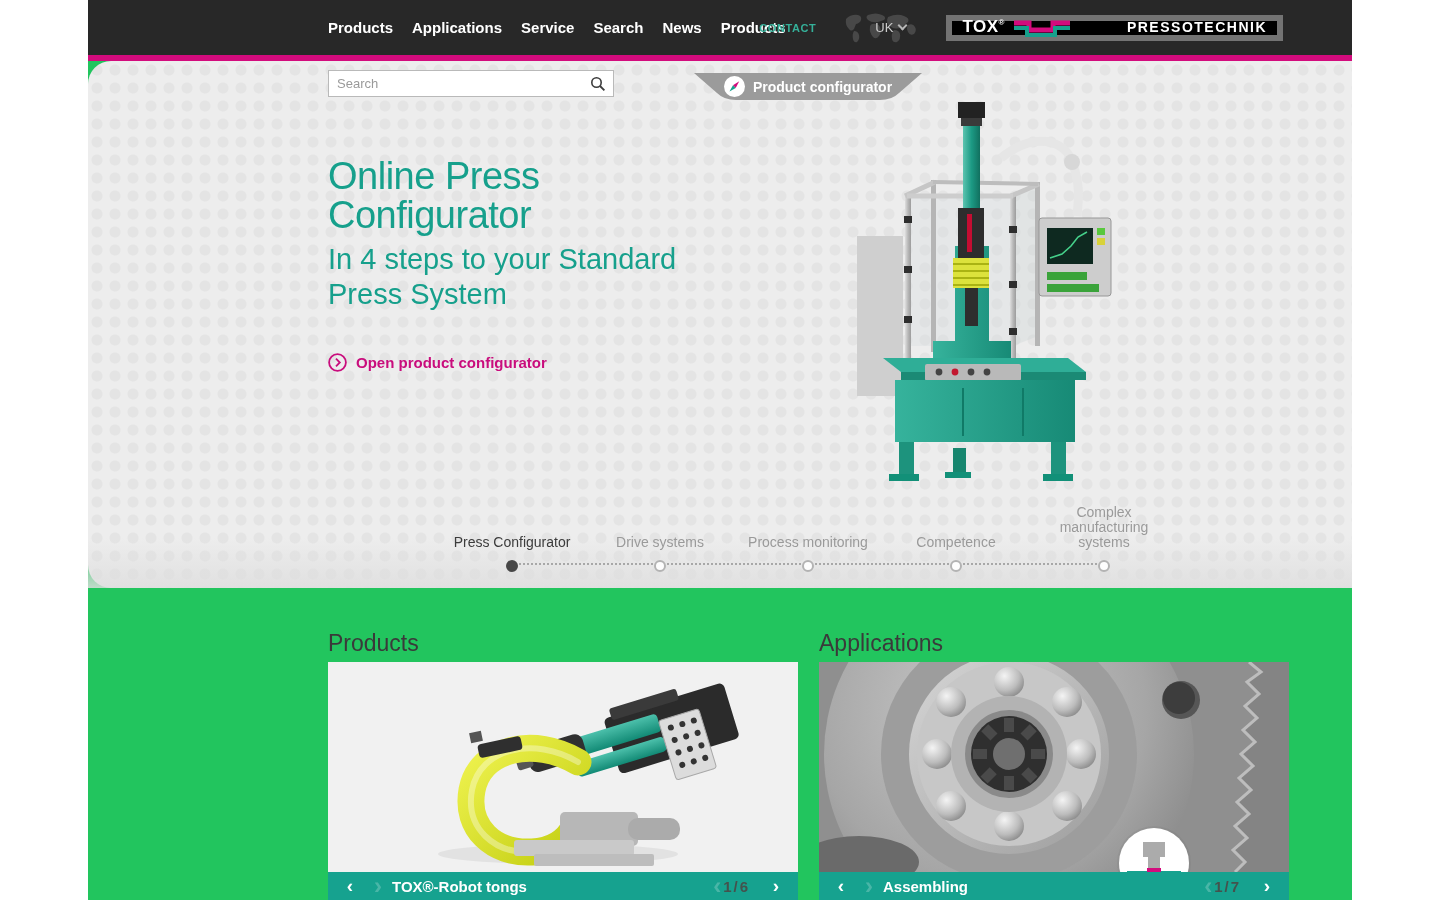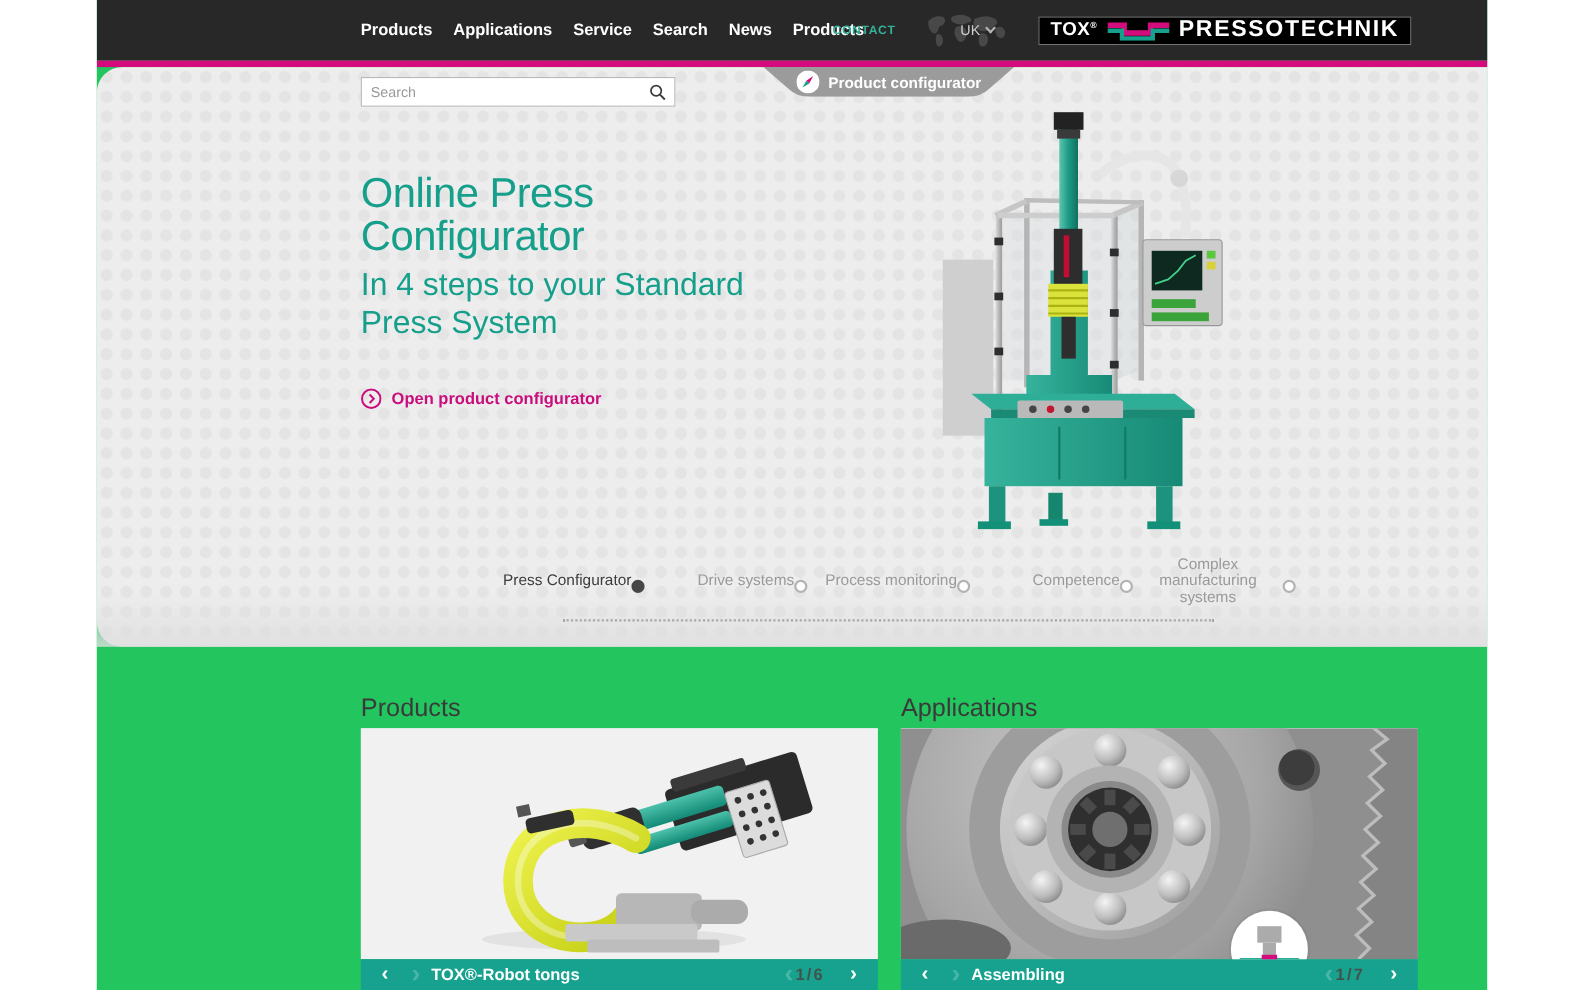--- a/index.html
+++ b/index.html
@@ -9,55 +9,55 @@
 
   
   .nav { position:absolute; left:0; top:0; width:1440px; height:55px; background:#282828; }
   .nav-menu { position:absolute; left:240px; top:0; height:55px; display:flex; align-items:center; gap:19px; }
   .nav-item { color:#fff; font-size:15px; font-weight:bold; cursor:pointer; white-space:nowrap; }
   .nav-right { position:absolute; right:245px; top:0; height:55px; display:flex; align-items:center; gap:26px; }
   .contact-link { color:#35b099; font-size:11px; font-weight:bold; letter-spacing:.6px; cursor:pointer; }
   .worldmap { position:relative; width:78px; height:34px; opacity:.85; }
   .lang { position:absolute; right:14px; top:9px; display:flex; align-items:center; gap:6px; color:#e8e8e8; font-size:13px; cursor:pointer; }
   .chev-down { width:7px; height:7px; border-right:2px solid #cfcfcf; border-bottom:2px solid #cfcfcf; transform:rotate(45deg); margin-top:-3px; }
-  .logo-box { display:flex; align-items:center; gap:8px; background:#000; border:1px solid #737373; padding:3px 10px 4px 10px; height:26px; }
+  .logo-box { display:flex; align-items:center; gap:8px; background:#000; border:6px solid #737373; padding:3px 10px 4px 10px; height:26px; }
   .logo-tox { color:#fff; font-weight:bold; font-size:17px; letter-spacing:.5px; }
   .logo-tox sup { font-size:8px; }
-  .logo-presso { color:#fff; font-weight:bold; font-size:21px; letter-spacing:1.5px; }
+  .logo-presso { color:#fff; font-weight:bold; font-size:14px; letter-spacing:1.5px;margin-left:48px; }
 
   .magenta-bar { position:absolute; left:0; top:55px; width:1440px; height:6px; background:#d30b7d; }
 
   
   .hero { position:absolute; left:0; top:61px; width:1440px; height:527px;
     background-color:#ededed;
     background-image:radial-gradient(circle at 9px 9px, #e4e4e4 5px, rgba(0,0,0,0) 6px);
     background-size:18px 18px;border-radius:23px; }
   .hero-fade { position:absolute; left:0; bottom:0; width:100%; height:50px; background:linear-gradient(rgba(230,230,230,0), rgba(222,222,222,.85)); }
 
-  .ribbon { position:absolute; left:50%; top:0; transform:translateX(-50%); width:228px; height:27px; cursor:pointer; }
+  .ribbon { position:absolute; left:50%; top:12px; transform:translateX(-50%); width:228px; height:27px; cursor:pointer; }
   .ribbon-shape { position:absolute; left:0; top:0; width:228px; height:27px; }
   .ribbon-inner { position:absolute; left:0; top:0; width:228px; height:27px; display:flex; align-items:center; justify-content:center; gap:8px; }
   .ribbon-label { color:#fff; font-size:14px; font-weight:bold; }
 
   .searchbox { position:absolute; left:240px; top:9px; width:286px; height:27px; background:#fff; border:1px solid #b9b9b9; display:flex; align-items:center; }
   .search-input { flex:1; border:none; outline:none; background:transparent; padding:0 8px; font-size:13px; color:#555; font-family:"Liberation Sans",sans-serif; }
   .search-input::placeholder { color:#9a9a9a; }
   .search-btn { width:30px; height:100%; display:flex; align-items:center; justify-content:center; cursor:pointer; background:transparent; border:none; }
 
   .hero-title { position:absolute; left:240px; top:96px; color:#16a08c; font-size:38px; font-weight:normal; line-height:39px; letter-spacing:-.5px; }
   .hero-sub { position:absolute; left:240px; top:181px; color:#16a08c; font-size:29px; font-weight:300; line-height:35px; }
   .hero-cta { position:absolute; left:240px; top:292px; display:flex; align-items:center; gap:9px; cursor:pointer; }
   .cta-label { color:#c90d7d; font-size:15px; font-weight:bold; }
 
   .machine { position:absolute; left:755px; top:35px; width:300px; height:400px; }
 
   
   .steps { position:absolute; left:350px; top:444px; width:740px; height:70px; }
   .steps-row { display:flex; }
-  .step { width:148px; display:flex; flex-direction:row; align-items:center; justify-content:flex-end; cursor:pointer; }
+  .step { width:148px; display:flex; flex-direction:column; align-items:center; justify-content:flex-end; cursor:pointer; }
   .step-label { font-size:14px; color:#9a9a9a; text-align:center; line-height:15px; margin-bottom:10px; }
   .step.active .step-label { color:#3c3c3c; }
   .step-dot { width:12px; height:12px; border-radius:50%; background:#fdfdfd; border:2px solid #b3b3b3; }
   .step.active .step-dot { background:#474747; border-color:#474747; }
   .steps-line { position:absolute; left:74px; right:74px; top:58px; border-top:2px dotted #7d7d7d; z-index:0; }
   .steps-row { position:relative; z-index:1; }
 
   
   .section-heading { position:absolute; color:#3a3a3a; font-size:23px; font-weight:400; }
   .card { position:absolute; top:662px; width:470px; height:238px; }

